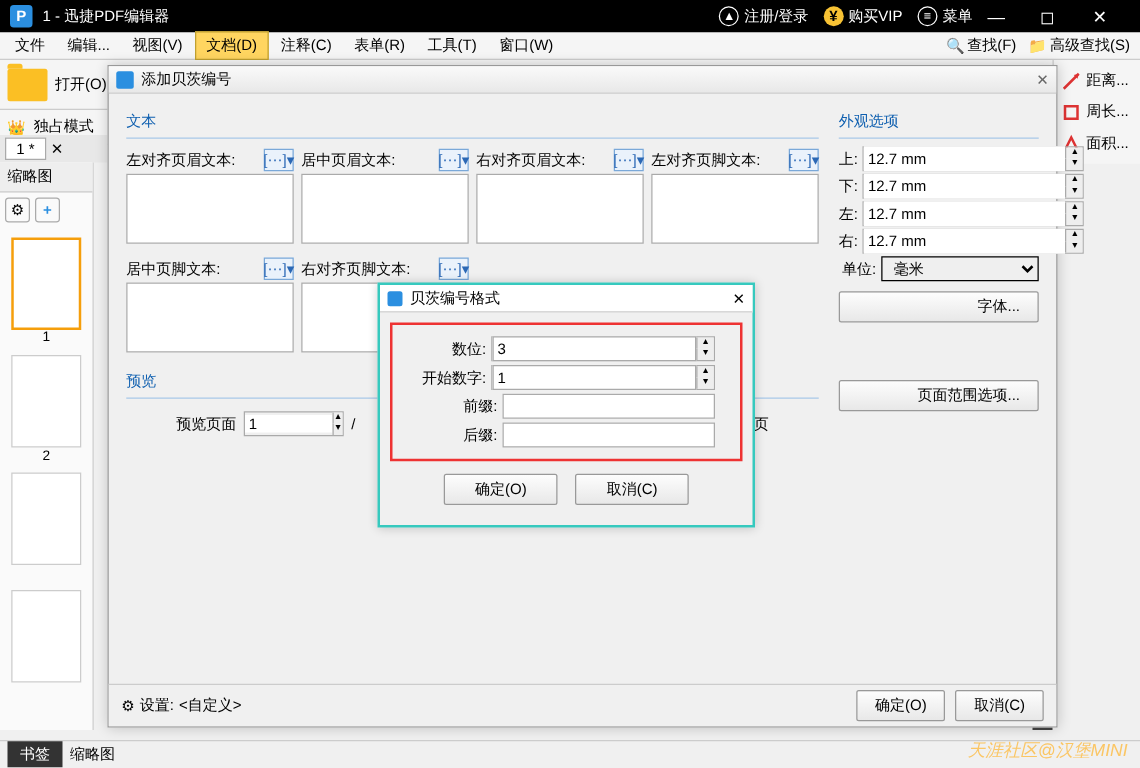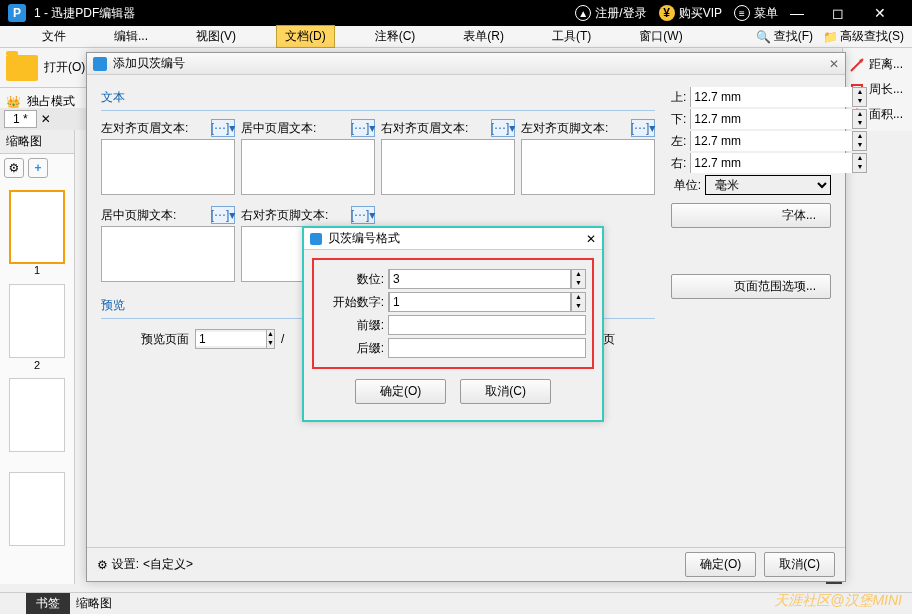--- a/index.html
+++ b/index.html
@@ -8,21 +8,21 @@
 .titlebar { background: #000; color: #fff; height: 26px; display: flex; align-items: center; padding: 0 8px; }
 .titlebar .app-icon { width: 18px; height: 18px; background: #2b8fe0; border-radius: 3px; display: flex; align-items: center; justify-content: center; margin-right: 8px; color: #fff; font-weight: bold; }
 .titlebar .title { flex: 1; }
 .titlebar .right-items { display: flex; align-items: center; gap: 12px; }
 .titlebar .right-items span { display: flex; align-items: center; gap: 4px; cursor: pointer; }
 .yen-icon { width: 16px; height: 16px; background: #f7c234; border-radius: 50%; color: #000; display: inline-flex; align-items: center; justify-content: center; font-weight: bold; }
 .user-icon, .menu-icon { width: 16px; height: 16px; border: 1px solid #fff; border-radius: 50%; display: inline-flex; align-items: center; justify-content: center; font-size: 10px; }
 .win-btn { width: 30px; text-align: center; font-size: 14px; cursor: pointer; }
 
 .menubar { background: #f5f5f5; border-bottom: 1px solid #ccc; height: 22px; display: flex; align-items: center; padding: 0 4px; gap: 2px; }
-.menubar .menu-item { padding: 2px 8px; cursor: pointer; margin-left: 30px; }
+.menubar .menu-item { padding: 2px 8px; cursor: pointer; }
 .menubar .menu-item.active { background: #ffd560; border: 1px solid #c0a030; }
 .menubar .spacer { flex: 1; }
 .menubar .find-item { display: flex; align-items: center; gap: 2px; padding: 0 4px; }
 
 .toolbar-row { background: #f5f5f5; height: 40px; border-bottom: 1px solid #ccc; display: flex; align-items: center; padding: 0 6px; gap: 6px; }
 .folder-icon { width: 32px; height: 26px; background: #fbbf24; border-radius: 2px; position: relative; }
 .folder-icon::before { content: ''; position: absolute; top: -4px; left: 0; width: 12px; height: 4px; background: #fbbf24; border-radius: 2px 2px 0 0; }
 
 .side-tools { position: absolute; right: 0; top: 48px; width: 70px; background: #f5f5f5; border-left: 1px solid #ccc; padding: 4px; }
 .side-tool { display: flex; align-items: center; gap: 4px; padding: 4px 2px; cursor: pointer; }
@@ -75,28 +75,28 @@
 .modal1-footer .settings { display: flex; align-items: center; gap: 4px; flex: 1; }
 .modal1-footer .btns { display: flex; gap: 8px; }
 
 
 .modal2 { position: absolute; left: 302px; top: 226px; width: 302px; border: 2px solid #36c9be; background: #f0f0f0; box-shadow: 0 0 8px rgba(0,0,0,0.2); z-index: 10; }
 .modal2-title { background: #fff; border-bottom: 1px solid #ccc; height: 22px; display: flex; align-items: center; padding: 0 6px; }
 .modal2-title .ticon { width: 12px; height: 12px; background: #2b8fe0; border-radius: 2px; margin-right: 6px; }
 .modal2-title .close { margin-left: auto; cursor: pointer; }
 .modal2-body { padding: 8px; }
 .redbox { border: 2px solid #e33; padding: 6px; }
-.form-row { display: flex; align-items: center; margin: 3px 0; gap: 4px; }
+.form-row { display: flex; align-items: center; margin: 3px 14px; gap: 4px; }
 .form-row label { width: 64px; text-align: right; }
 .form-row input { flex: 1; border: 1px solid #aaa; padding: 1px 3px; height: 20px; }
 .form-row .spin-wrap { flex: 1; }
 .modal2-btns { display: flex; justify-content: center; gap: 14px; padding: 10px 0 8px; }
 
 .statusbar { position: absolute; bottom: 0; left: 0; right: 0; height: 22px; background: #f0f0f0; border-top: 1px solid #ccc; display: flex; align-items: center; padding: 0 6px; gap: 6px; }
-.statusbar .tab-btn { background: #333; color: #fff; padding: 2px 10px; margin-left: 20px; }
+.statusbar .tab-btn { background: #333; color: #fff; padding: 2px 10px; }
 .watermark { position: absolute; right: 10px; bottom: 4px; color: rgba(255,180,40,0.7); font-size: 14px; font-style: italic; }
 
 .tab-strip { position: absolute; left: 0; top: 108px; height: 22px; background: #e8e8e8; display: flex; align-items: center; padding: 0 4px; gap: 4px; width: 86px; }
 .doc-tab { background: #fff; border: 1px solid #aaa; padding: 1px 8px; }
 .right-bar { position: absolute; right: 70px; top: 170px; bottom: 30px; width: 16px; background: #444; }
 </style>
 </head>
 <body>
 
 <div class="titlebar">
@@ -255,20 +255,21 @@
               </div>
             </div>
           <span>/</span>
           <span style="flex:1"></span>
           <span>20 页</span>
         </div>
       </div>
     </div>
 
     <div class="col-side">
+      <div class="group-label">外观选项</div>
       <div class="side-row">
           <label>上:</label>
           <div class="spin-wrap">
             <input value="12.7 mm" style="">
             <div class="spin-btns">
               <span>▲</span>
               <span>▼</span>
             </div>
           </div>
         </div>

